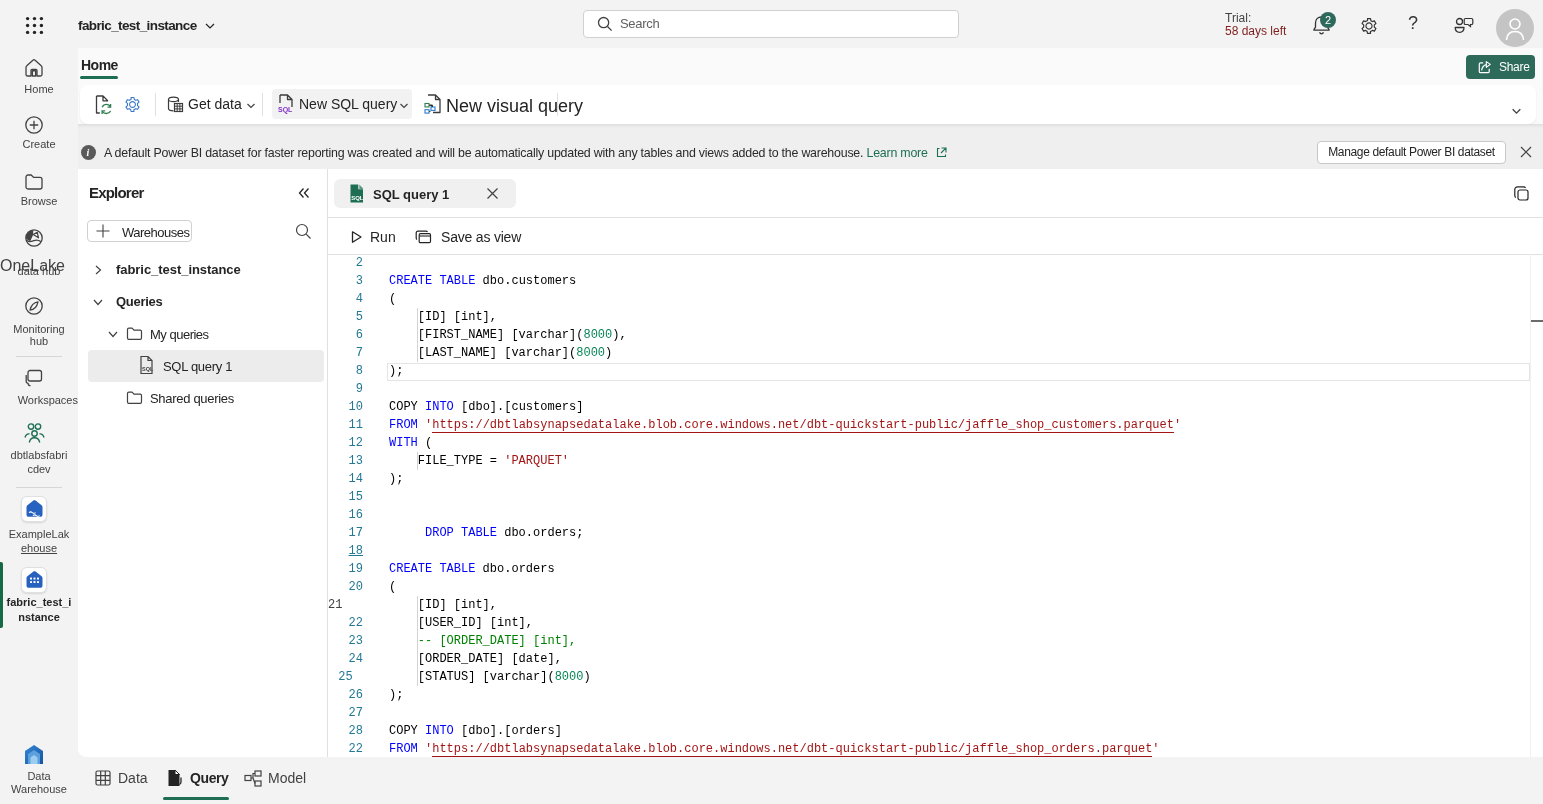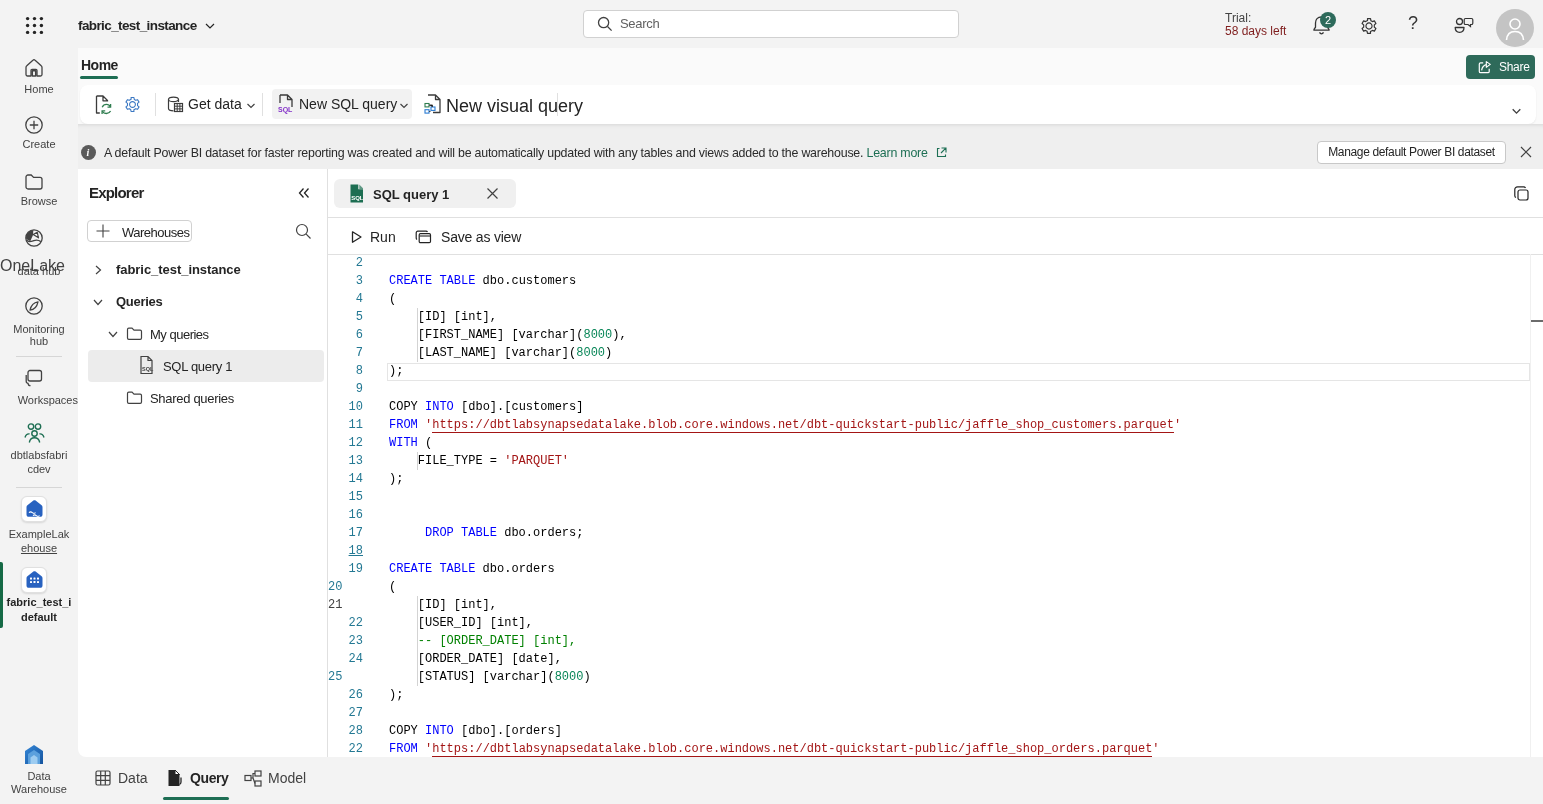--- a/index.html
+++ b/index.html
@@ -253,31 +253,31 @@
       <div style="position:absolute;left:0;top:234px;width:35px;height:18px;line-height:18px;text-align:right;color:#237893;">15</div>
             <div style="position:absolute;left:61px;top:234px;height:18px;line-height:18px;white-space:pre;"></div>
       <div style="position:absolute;left:0;top:252px;width:35px;height:18px;line-height:18px;text-align:right;color:#237893;">16</div>
             <div style="position:absolute;left:61px;top:252px;height:18px;line-height:18px;white-space:pre;"></div>
       <div style="position:absolute;left:0;top:270px;width:35px;height:18px;line-height:18px;text-align:right;color:#237893;">17</div>
             <div style="position:absolute;left:61px;top:270px;height:18px;line-height:18px;white-space:pre;margin-left:36px;"><span style="color:#0000ff;">DROP&nbsp;TABLE</span><span style="color:#000000;">&nbsp;dbo.orders;</span></div>
       <div style="position:absolute;left:0;top:288px;width:35px;height:18px;line-height:18px;text-align:right;color:#237893;text-decoration:underline;">18</div>
             <div style="position:absolute;left:61px;top:288px;height:18px;line-height:18px;white-space:pre;"></div>
       <div style="position:absolute;left:0;top:306px;width:35px;height:18px;line-height:18px;text-align:right;color:#237893;">19</div>
             <div style="position:absolute;left:61px;top:306px;height:18px;line-height:18px;white-space:pre;"><span style="color:#0000ff;">CREATE&nbsp;TABLE</span><span style="color:#000000;">&nbsp;dbo.orders</span></div>
-      <div style="position:absolute;left:0;top:324px;width:35px;height:18px;line-height:18px;text-align:left;color:#237893;">20</div>
+      <div style="position:absolute;left:0;top:324px;width:35px;height:18px;line-height:18px;text-align:right;color:#237893;">20</div>
             <div style="position:absolute;left:61px;top:324px;height:18px;line-height:18px;white-space:pre;"><span style="color:#000000;">(</span></div>
       <div style="position:absolute;left:0;top:342px;width:35px;height:18px;line-height:18px;color:#404040;">21</div>
             <div style="position:absolute;left:61px;top:342px;height:18px;line-height:18px;white-space:pre;"><span style="color:#000000;">&nbsp;&nbsp;&nbsp;&nbsp;[ID]&nbsp;[int],</span></div>
       <div style="position:absolute;left:0;top:360px;width:35px;height:18px;line-height:18px;text-align:right;color:#237893;">22</div>
             <div style="position:absolute;left:61px;top:360px;height:18px;line-height:18px;white-space:pre;"><span style="color:#000000;">&nbsp;&nbsp;&nbsp;&nbsp;[USER_ID]&nbsp;[int],</span></div>
       <div style="position:absolute;left:0;top:378px;width:35px;height:18px;line-height:18px;text-align:right;color:#237893;">23</div>
             <div style="position:absolute;left:61px;top:378px;height:18px;line-height:18px;white-space:pre;"><span style="color:#008000;">&nbsp;&nbsp;&nbsp;&nbsp;--&nbsp;[ORDER_DATE]&nbsp;[int],</span></div>
       <div style="position:absolute;left:0;top:396px;width:35px;height:18px;line-height:18px;text-align:right;color:#237893;">24</div>
             <div style="position:absolute;left:61px;top:396px;height:18px;line-height:18px;white-space:pre;"><span style="color:#000000;">&nbsp;&nbsp;&nbsp;&nbsp;[ORDER_DATE]&nbsp;[date],</span></div>
-      <div style="position:absolute;left:0;top:414px;width:35px;height:18px;line-height:18px;text-align:left;color:#237893;">25</div>
+      <div style="position:absolute;left:0;top:414px;width:35px;height:18px;line-height:18px;text-align:center;color:#237893;">25</div>
             <div style="position:absolute;left:61px;top:414px;height:18px;line-height:18px;white-space:pre;"><span style="color:#000000;">&nbsp;&nbsp;&nbsp;&nbsp;[STATUS]&nbsp;[varchar](</span><span style="color:#098658;">8000</span><span style="color:#000000;">)</span></div>
       <div style="position:absolute;left:0;top:432px;width:35px;height:18px;line-height:18px;text-align:right;color:#237893;">26</div>
             <div style="position:absolute;left:61px;top:432px;height:18px;line-height:18px;white-space:pre;"><span style="color:#000000;">);</span></div>
       <div style="position:absolute;left:0;top:450px;width:35px;height:18px;line-height:18px;text-align:right;color:#237893;">27</div>
             <div style="position:absolute;left:61px;top:450px;height:18px;line-height:18px;white-space:pre;"></div>
       <div style="position:absolute;left:0;top:468px;width:35px;height:18px;line-height:18px;text-align:right;color:#237893;">28</div>
             <div style="position:absolute;left:61px;top:468px;height:18px;line-height:18px;white-space:pre;"><span style="color:#000000;">COPY&nbsp;</span><span style="color:#0000ff;">INTO</span><span style="color:#000000;">&nbsp;[dbo].[orders]</span></div>
       <div style="position:absolute;left:0;top:486px;width:35px;height:18px;line-height:18px;text-align:right;color:#237893;">22</div>
             <div style="position:absolute;left:61px;top:486px;height:18px;line-height:18px;white-space:pre;"><span style="color:#0000ff;">FROM</span><span style="color:#000000;">&nbsp;</span><span style="color:#a31515;">'</span><span style="color:#a31515;border-bottom:1px solid #a31515;">https://dbtlabsynapsedatalake.blob.core.windows.net/dbt-quickstart-public/jaffle_shop_orders.parquet</span><span style="color:#a31515;">'</span></div>
       <div style="position:absolute;left:59px;top:109px;width:1143px;height:18px;border:1px solid #e5e5e5;"></div>
@@ -350,21 +350,21 @@
 <g fill="#fff">
           <rect x="5" y="7.6" width="2" height="2" rx="0.4"></rect>
           <rect x="8.5" y="7.6" width="2" height="2" rx="0.4"></rect>
           <rect x="12" y="7.6" width="2" height="2" rx="0.4"></rect>
           <rect x="5" y="11.1" width="2" height="2" rx="0.4"></rect>
           <rect x="8.5" y="11.1" width="2" height="2" rx="0.4"></rect>
           <rect x="12" y="11.1" width="2" height="2" rx="0.4"></rect>
         </g>
 </svg>
     <div style="position:absolute;left:0;top:548px;width:78px;text-align:center;font-size:11px;font-weight:700;color:#242424;">fabric_test_i</div>
-    <div style="position:absolute;left:0;top:563px;width:78px;text-align:center;font-size:11px;font-weight:700;color:#242424;">default</div>
+    <div style="position:absolute;left:0;top:563px;width:78px;text-align:center;font-size:11px;font-weight:700;color:#242424;">nstance</div>
     <svg style="position:absolute;left:24px;top:696px;" width="20" height="21" viewBox="0 0 20 21">
 <defs>
           <linearGradient id="dwg" x1="0" y1="0" x2="1" y2="1">
 <stop offset="0" stop-color="#3487d8"></stop>
             <stop offset="1" stop-color="#15549e"></stop>
           </linearGradient>
         </defs>
 <path d="M10 1 L19 7 L19 20 L1 20 L1 7 Z" fill="url(#dwg)"></path>
 <path d="M10 6 L16 10 L16 20 L4 20 L4 10 Z" fill="#5ba0dd"></path>
 <path d="M10 11 L13.5 13.5 L13.5 20 L6.5 20 L6.5 13.5 Z" fill="#9dccf1"></path>

